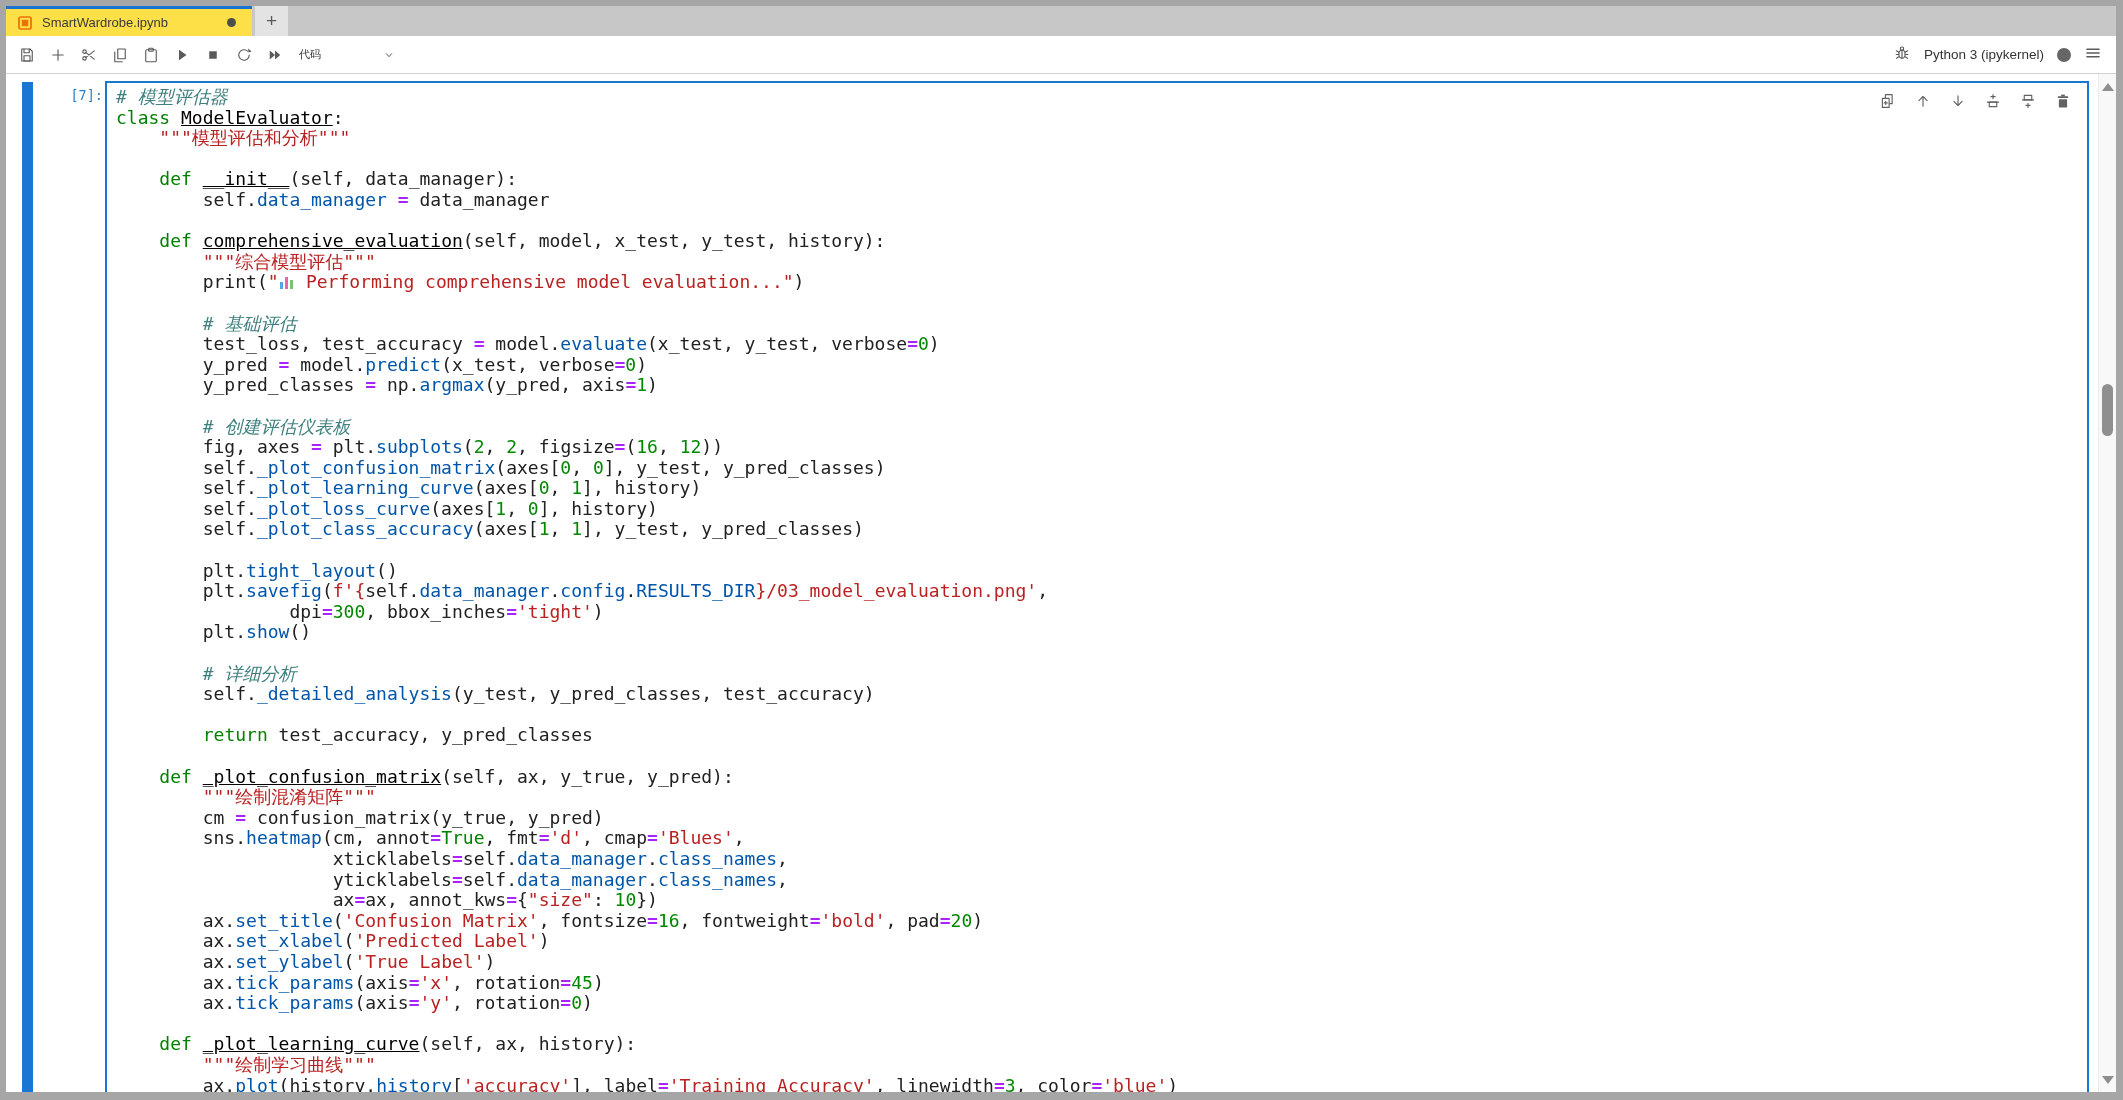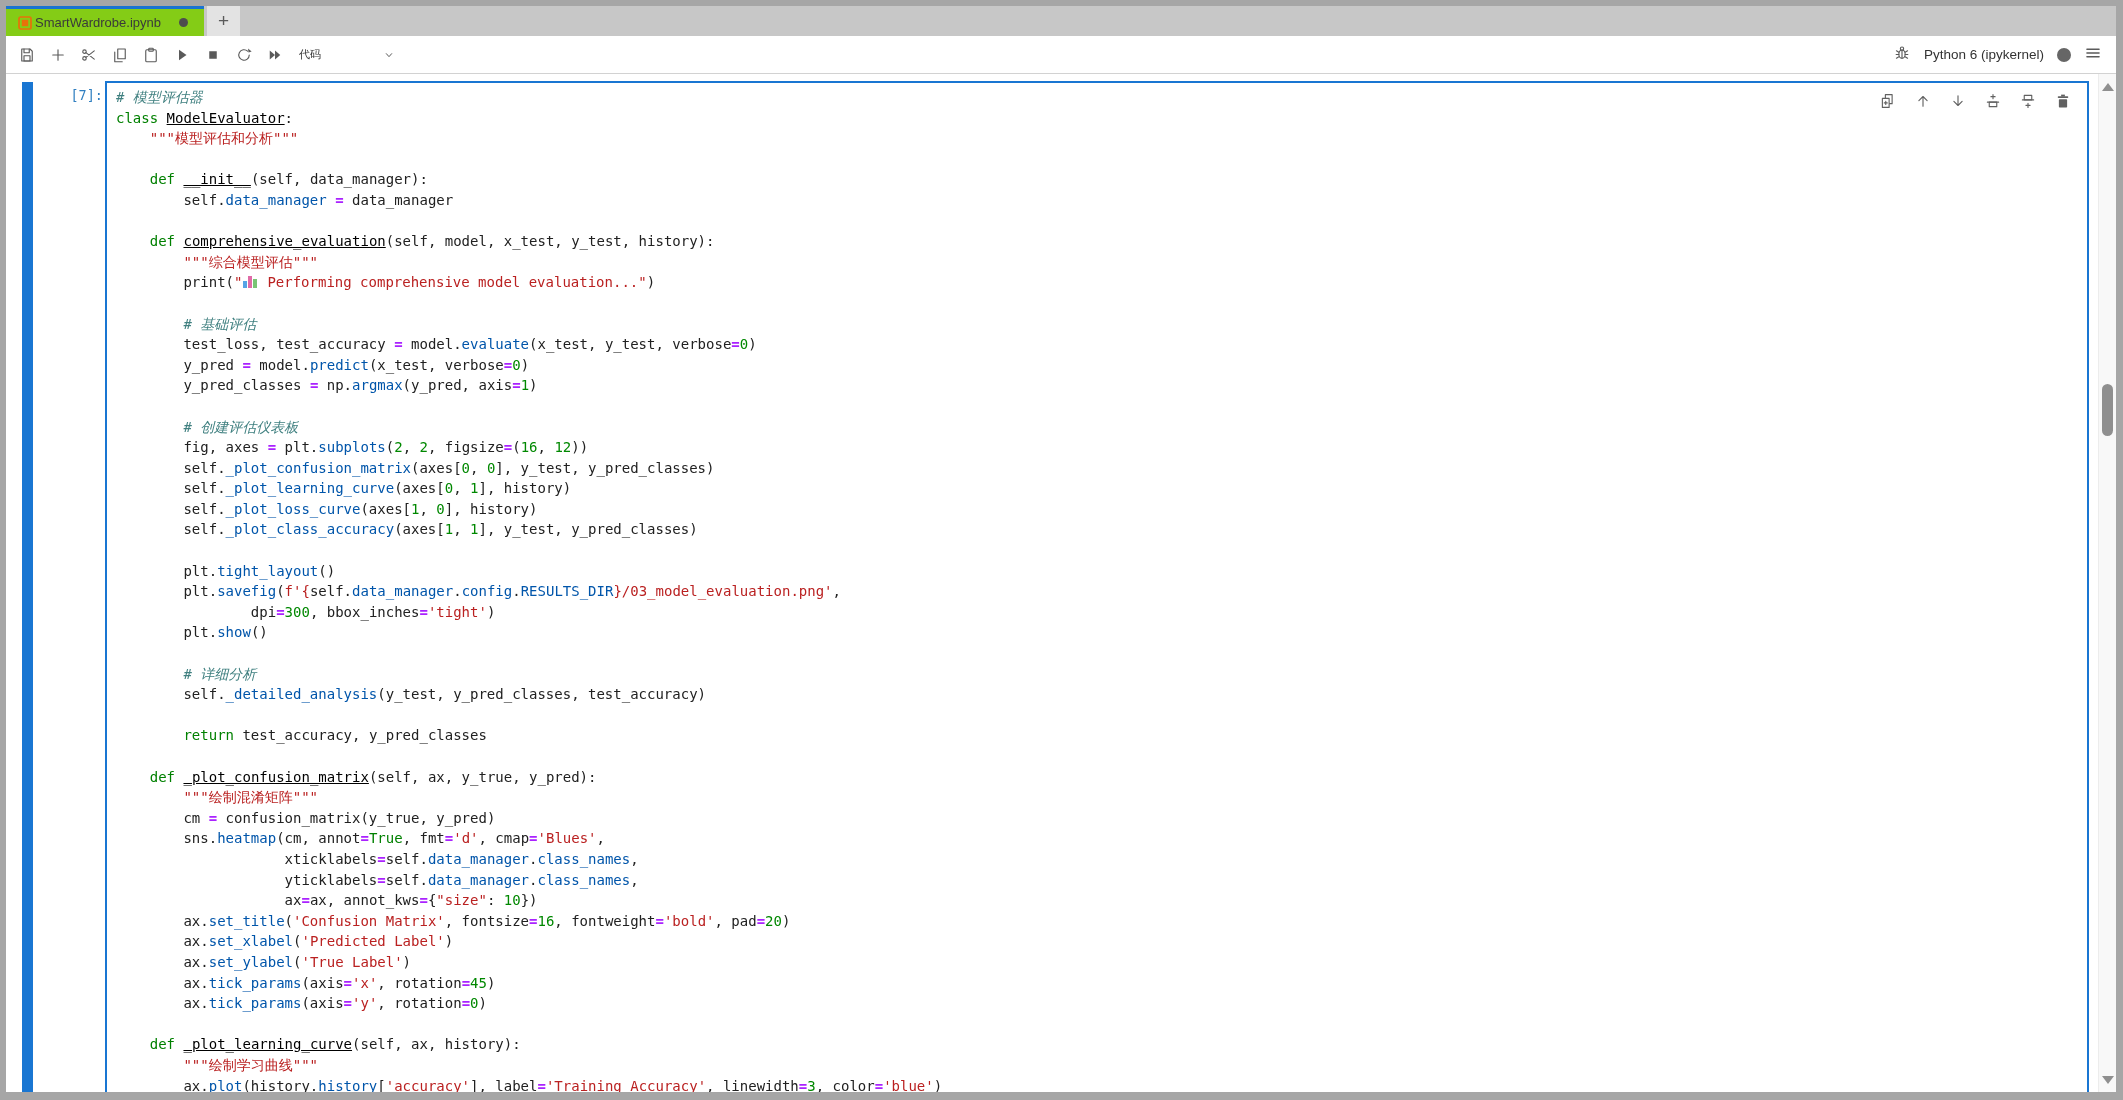--- a/index.html
+++ b/index.html
@@ -2,21 +2,21 @@
 <html><head>
 <meta charset="utf-8">
 <style>
   html,body{margin:0;padding:0;}
   body{width:2123px;height:1100px;font-family:"Liberation Sans","DejaVu Sans",sans-serif;}
   .frame{box-sizing:border-box;width:2123px;height:1100px;background:#a6a6a6;padding:6px 7px 8px 6px;}
   .window{width:100%;height:100%;background:#fff;display:flex;flex-direction:column;overflow:hidden;}
 
   
   .tabbar{height:30px;background:#c7c7c7;display:flex;align-items:stretch;flex:none;}
-  .tab{box-sizing:border-box;width:198px;background:#84cc16;border-top:3px solid #1a73d1;display:flex;align-items:center;padding:0 10px 0 11px;gap:2px;}
+  .tab{box-sizing:border-box;width:246px;background:#fde047;border-top:3px solid #1a73d1;display:flex;align-items:center;padding:0 10px 0 11px;gap:9px;}
   .tab-icon{width:16px;height:16px;flex:none;}
   .tab-title{font-size:13px;color:#3a3a3a;flex:1;white-space:nowrap;overflow:hidden;}
   .unsaved-dot{width:9px;height:9px;border-radius:50%;background:#4d4d4d;flex:none;margin-right:6px;}
   .newtab{width:33px;margin-left:3px;background:#e3e3e3;display:flex;align-items:center;justify-content:center;font-size:19px;color:#5a5a5a;cursor:pointer;}
 
   
   .toolbar{height:37px;background:#fff;border-bottom:1px solid #d2d2d2;display:flex;align-items:center;padding:0 14px 0 5px;flex:none;}
   .tbtn{width:31px;height:30px;border:none;background:transparent;display:flex;align-items:center;justify-content:center;padding:0;cursor:pointer;}
   .tbtn svg{width:18px;height:18px;stroke:#5a5a5a;fill:none;stroke-width:1.5;stroke-linecap:round;stroke-linejoin:round;}
   .tbtn svg .fl{fill:#5a5a5a;stroke:none;}
@@ -27,21 +27,21 @@
   .kernel-group{display:flex;align-items:center;gap:13px;}
   .kernel-name{font-size:13.5px;color:#333;}
   .kernel-status{width:14px;height:14px;border-radius:50%;background:#666;}
   .icon-plain svg{width:18px;height:18px;stroke:#5a5a5a;fill:none;stroke-width:1.5;stroke-linecap:round;}
 
   
   .notebook{flex:1;position:relative;background:#fff;overflow:hidden;}
   .collapser{position:absolute;left:16px;top:8px;bottom:0;width:11px;background:#1976d2;cursor:pointer;}
   .prompt{position:absolute;left:30px;top:13px;width:67px;text-align:right;font-family:"DejaVu Sans Mono","Liberation Mono",monospace;font-size:13.5px;color:#307fc1;}
   .editor{position:absolute;left:99px;right:27px;top:7px;bottom:-4px;border:2px solid #1976d2;background:#fff;}
-  .code{margin:0;padding:4px 10px 0 9px;font-family:"DejaVu Sans Mono","Liberation Mono",monospace;font-size:14px;line-height:20.6px;color:#212121;}
+  .code{margin:0;padding:4px 10px 0 9px;font-family:"DejaVu Sans Mono","Liberation Mono",monospace;font-size:18px;line-height:20.6px;color:#212121;}
   .cl{white-space:pre;height:20.6px;}
   .tk{color:#008000;font-weight:normal;}
   .td{color:#000000;text-decoration:underline;}
   .tp{color:#0055aa;}
   .to{color:#aa22ff;font-weight:bold;}
   .tn{color:#008800;}
   .ts{color:#ba2121;}
   .tc{color:#408080;font-style:italic;}
   .tt{color:#212121;}
   .emoji-bars{display:inline-flex;align-items:flex-end;gap:1.5px;height:13px;vertical-align:-1px;margin:0 2px 0 1px;}
@@ -147,21 +147,21 @@
     </div>
     <div class="tb-spacer"></div>
     <div class="kernel-group">
       <span class="icon-plain">
         <svg viewBox="0 0 24 24">
               <ellipse cx="12" cy="13.5" rx="4.2" ry="5.5"></ellipse>
               <circle cx="12" cy="6.2" r="2.2"></circle>
               <path d="M12 9v10M7.8 11L4.6 9M7.8 14H4.2M7.8 17l-3.2 2M16.2 11l3.2-2M16.2 14h3.6M16.2 17l3.2 2"></path>
             </svg>
       </span>
-      <span class="kernel-name">Python 6 (ipykernel)</span>
+      <span class="kernel-name">Python 3 (ipykernel)</span>
       <span class="kernel-status"></span>
       <span class="icon-plain">
         <svg viewBox="0 0 24 24" style="stroke-width:2.2">
               <path d="M4 7h16M4 12h16M4 17h16"></path>
             </svg>
       </span>
     </div>
   </div>
 
   <div class="notebook">

